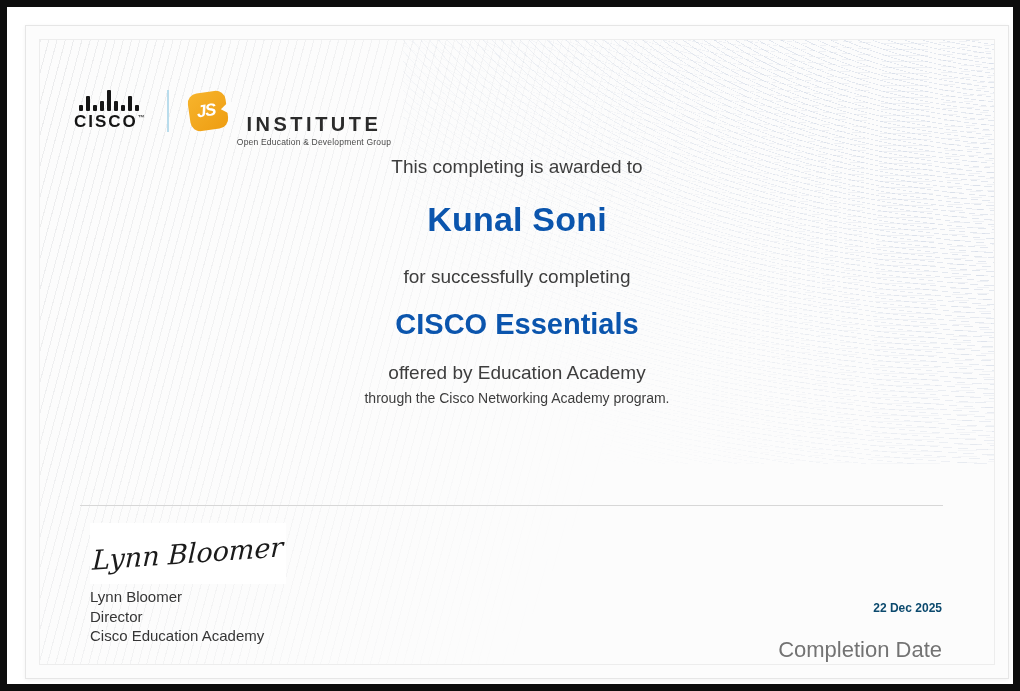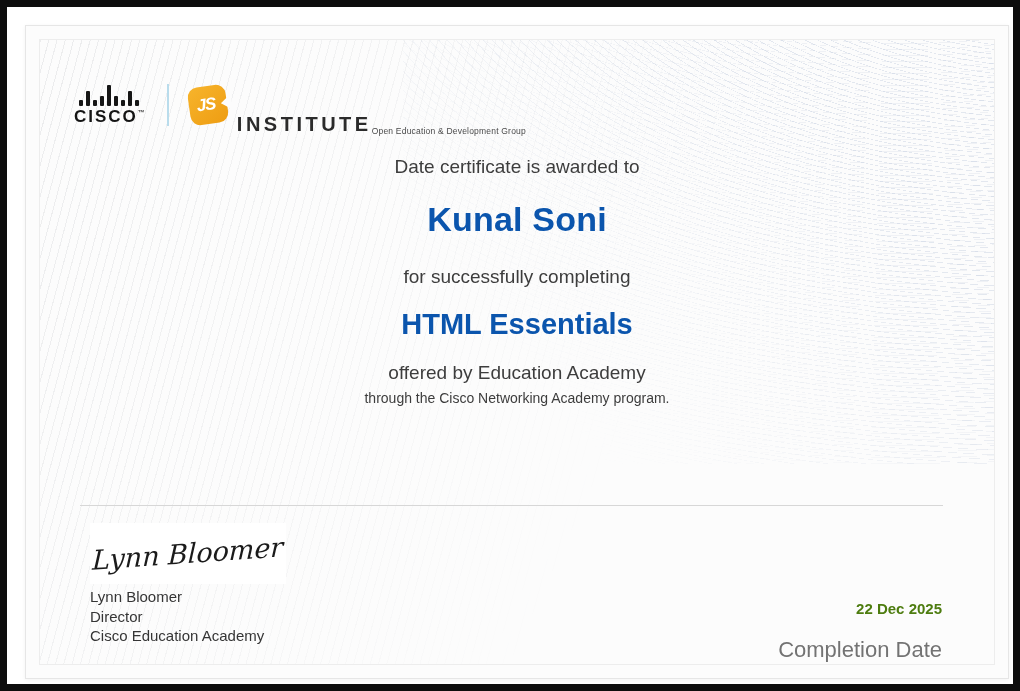--- a/index.html
+++ b/index.html
@@ -88,21 +88,21 @@
     content:""; position:absolute; right:-5px; top:50%;
     transform:translateY(-50%);
     border-top:8px solid transparent;
     border-bottom:8px solid transparent;
     border-right:11px solid #fcfcfc;
   }
   .js-badge-text {
     color:#fff; font-weight:bold; font-style:italic; font-size:17px;
     letter-spacing:-1px; transform:translateX(-2px);
   }
-  .institute-block { margin-left:10px; display:flex; flex-direction:row; align-items:flex-end;margin-top:39px; }
+  .institute-block { margin-left:10px; display:flex; flex-direction:column; align-items:center;margin-top:39px; }
   .institute-name {
     font-size:20px; font-weight:bold; letter-spacing:3.5px; color:#2b2b2b;
   }
   .institute-tagline {
     font-size:8.5px; color:#4a4a4a; letter-spacing:0.2px; margin-top:1px;
   }
 
   
   .ctext { position:absolute; left:0; right:0; text-align:center; }
   .awarded-line   { top:116px; font-size:19px; color:#3d3d3d; }
@@ -132,21 +132,21 @@
   }
   .signer {
     position:absolute; left:50px; top:547px;
     font-size:15px; line-height:19.5px; color:#353535;
   }
 
   
   .date-block {
     position:absolute; right:52px; top:558px; text-align:right;
   }
-  .date-value { font-size:15px; font-weight:bold; color:#4d7c0f; line-height:21px; }
+  .date-value { font-size:12px; font-weight:bold; color:#0c4a6e; line-height:21px; }
   .date-label { font-size:22px; color:#737373; line-height:21px; margin-top:20px; }
 </style>
 </head>
 <body>
 
 <div class="mat">
   <div class="card">
     <div class="inner">
 
       <div class="pattern-diagonal"></div>
@@ -170,24 +170,24 @@
         <div class="header-divider"></div>
         <div class="js-badge">
           <span class="js-badge-text">JS</span>
         </div>
         <div class="institute-block">
           <div class="institute-name">INSTITUTE</div>
           <div class="institute-tagline">Open Education &amp; Development Group</div>
         </div>
       </div>
 
-      <div class="ctext awarded-line">Date certificate is awarded to</div>
+      <div class="ctext awarded-line">This completing is awarded to</div>
       <div class="ctext completing-line">for successfully completing</div>
       <div class="ctext recipient-name">Kunal Soni</div>
-      <div class="ctext course-name">HTML Essentials</div>
+      <div class="ctext course-name">CISCO Essentials</div>
       <div class="ctext offered-line1">offered by Education Academy</div>
       <div class="ctext offered-line2">through the Cisco Networking Academy program.</div>
 
       <div class="rule"></div>
 
       <div class="sig-box">
         <span class="sig-script">Lynn Bloomer</span>
       </div>
       <div class="signer">
         <div>Lynn Bloomer</div>

